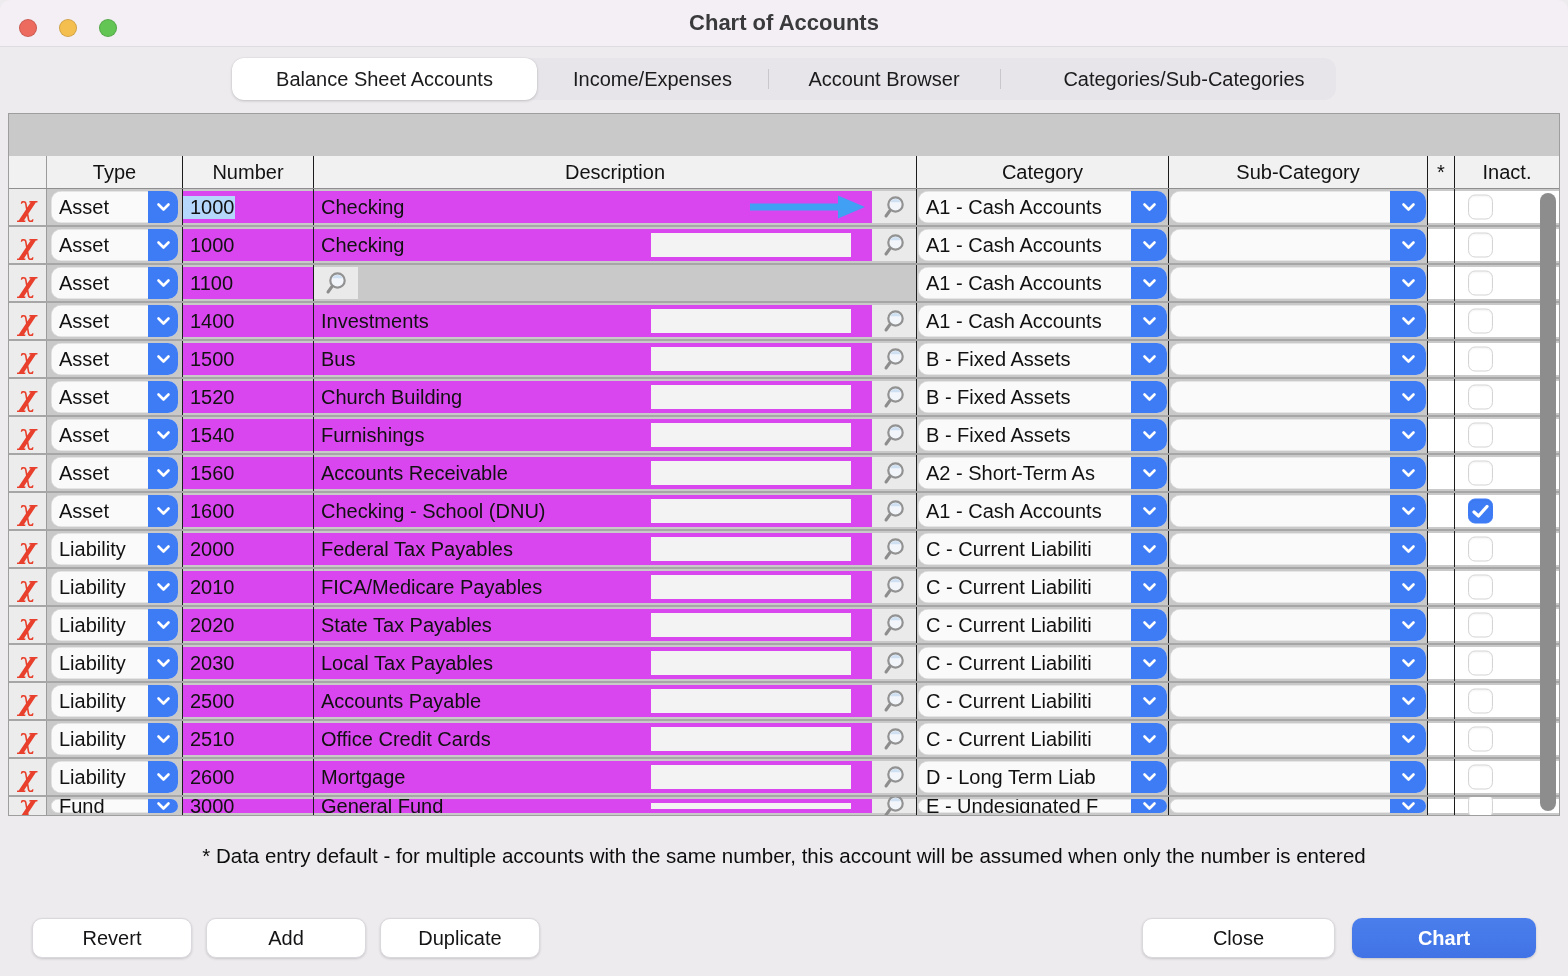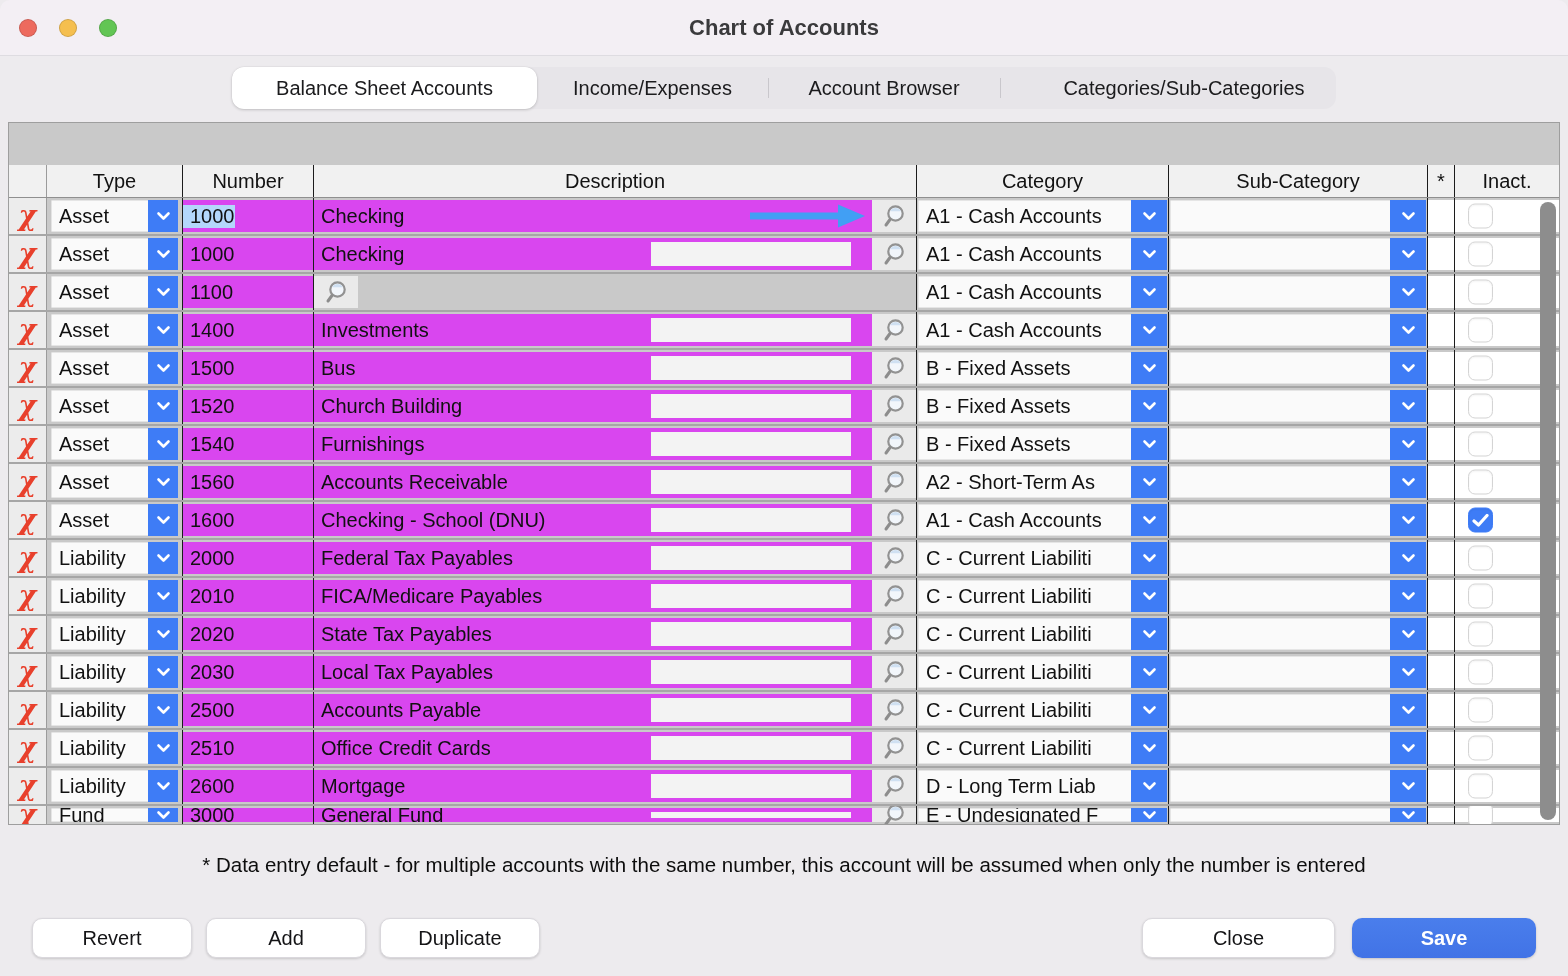--- a/index.html
+++ b/index.html
@@ -7,21 +7,21 @@
   body {
     font-family:"Liberation Sans", sans-serif;
     background:#edebee;
     color:#111;
     overflow:hidden;
   }
   .window { width:1568px; height:976px; position:relative; border-radius:10px; overflow:hidden; }
 
   
   .titlebar {
-    height:56px; background:#f3eff4; position:relative;
+    height:47px; background:#f3eff4; position:relative;
     border-bottom:1px solid #dedce1;
     display:flex; align-items:center; justify-content:center;
   }
   .traffic { position:absolute; left:19px; top:19px; display:flex; gap:22px; }
   .dot { width:18px; height:18px; border-radius:50%; display:inline-block; border:0.5px solid rgba(0,0,0,.15); }
   .dot.red   { background:#ed6a5e; }
   .dot.yel   { background:#f5bf4f; }
   .dot.grn   { background:#62c554; }
   .title { font-size:22px; font-weight:bold; color:#3a3a3c; }
 
@@ -78,21 +78,21 @@
   .del-cell { background:#ececec; align-items:center; justify-content:center; display:flex; }
   .del-glyph {
     font-family:"DejaVu Serif", serif; font-style:italic; font-weight:bold;
     font-size:27px; color:#e8402c; line-height:1; transform:translateY(-1px);
     cursor:pointer;
   }
 
   .combo {
     display:flex; align-items:stretch; flex:1; margin:2px 4px;
     background:#fafafa; box-shadow:0 0 0 0.5px #cfcfcf inset;
-    overflow:hidden; cursor:pointer;
+    overflow:hidden; cursor:pointer;border-radius:10px;
   }
   .combo-text {
     flex:1; display:flex; align-items:center; padding-left:8px;
     font-size:20px; white-space:nowrap; overflow:hidden;
   }
   .combo-btn {
     width:30px; background:var(--accent); display:flex; align-items:center; justify-content:center;
     flex:none;
   }
   .c-cat .combo, .c-sub .combo { margin:2px 1px; }
@@ -1300,16 +1300,16 @@
     </div>
   </div>
 
   <div class="footer-note">* Data entry default - for multiple accounts with the same number, this account will be assumed when only the number is entered</div>
 
   <div class="button-bar">
     <button class="btn w160">Revert</button>
     <button class="btn w160">Add</button>
     <button class="btn w160">Duplicate</button>
     <button class="btn btn-close">Close</button>
-    <button class="btn btn-save">Save</button>
+    <button class="btn btn-save">Chart</button>
   </div>
 
 </div>
 
 </body></html>

